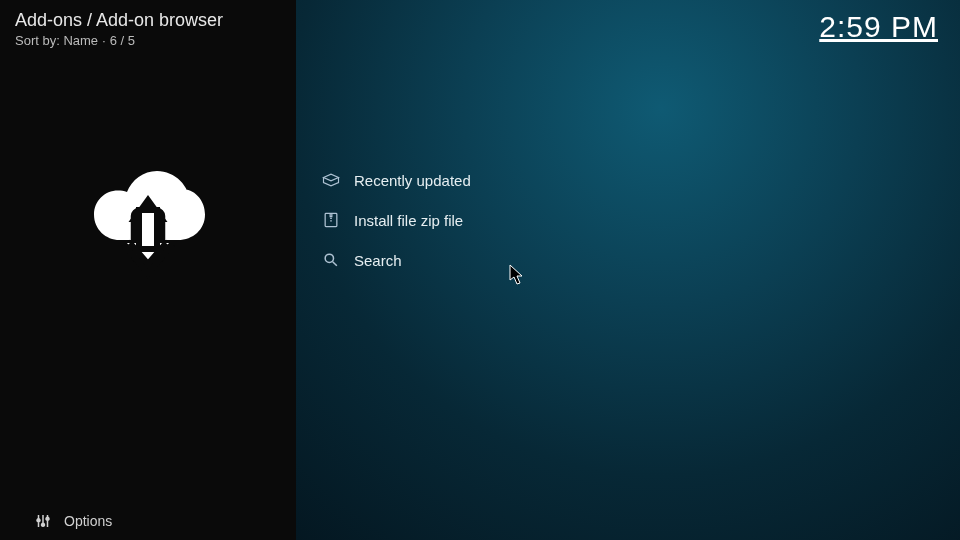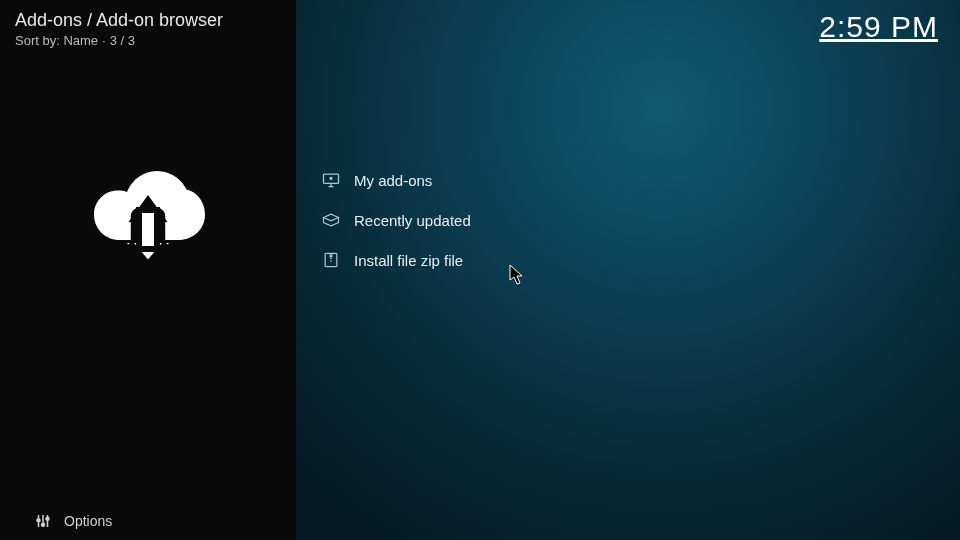--- a/index.html
+++ b/index.html
@@ -109,21 +109,21 @@
 </style>
 </head>
 <body>
 
 <div class="sidebar">
   <div class="breadcrumb">Add-ons / Add-on browser</div>
   <div class="sort-line">
     <span>Sort by:</span>
     <span>Name</span>
     <span> · </span>
-    <span>3 / 3</span>
+    <span>6 / 5</span>
   </div>
 
   <div class="side-icon-wrap">
     <span class="side-icon">
       <svg viewBox="0 0 100 100">
         <path fill="#fff" d="M78 44c0-12-10-22-22-22-9 0-17 6-20 14-2-1-4-1-6-1-9 0-16 7-16 16 0 10 8 17 17 17h14V56h-8l13-18 13 18h-8v12h15c10 0 18-7 18-17 0-9-6-16-14-17 2 3 4 6 4 10z"></path>
         <rect x="42" y="50" width="16" height="30" rx="2" fill="none" stroke="#0a0a0a" stroke-width="7"></rect>
         <path fill="none" stroke="#0a0a0a" stroke-width="7" d="M35 70 L50 88 L65 70"></path>
         <rect x="44" y="48" width="12" height="28" fill="#fff"></rect>
         <path fill="#fff" d="M36 70 L50 86 L64 70 Z"></path>
@@ -143,30 +143,20 @@
     </span>
     <span>Options</span>
   </div>
 </div>
 
 <div class="main">
   <div class="clock">2:59 PM</div>
 
   <div class="menu">
 
-    <div class="menu-item">
-      <span class="micon">
-        <svg viewBox="0 0 24 24" fill="none" stroke="#cde" stroke-width="1.6">
-          <rect x="3" y="5" width="18" height="11" rx="1"></rect>
-          <path d="M9 20h6M12 16v4"></path>
-          <circle cx="12" cy="10" r="1.2" fill="#cde"></circle>
-        </svg>
-      </span>
-      <span class="label">My add-ons</span>
-    </div>
 
     <div class="menu-item">
       <span class="micon">
         <svg viewBox="0 0 24 24" fill="none" stroke="#cde" stroke-width="1.4">
           <path d="M3 9l9-4 9 4-9 4-9-4z"></path>
           <path d="M3 9v6l9 4 9-4V9"></path>
         </svg>
       </span>
       <span class="label">Recently updated</span>
     </div>
@@ -175,20 +165,29 @@
     <div class="menu-item">
       <span class="micon">
         <svg viewBox="0 0 24 24" fill="none" stroke="#cde" stroke-width="1.5">
           <rect x="5" y="4" width="14" height="16" rx="1"></rect>
           <path d="M11 4v4h2V4M11 10h2M11 13h2"></path>
         </svg>
       </span>
       <span class="label">Install file zip file</span>
     </div>
 
+    <div class="menu-item">
+      <span class="micon">
+        <svg viewBox="0 0 24 24" fill="none" stroke="#cde" stroke-width="1.8">
+          <circle cx="10" cy="10" r="5"></circle>
+          <path d="M14 14l5 5"></path>
+        </svg>
+      </span>
+      <span class="label">Search</span>
+    </div>
 
   </div>
 
   <div class="cursor" style="left:213px; top:264px;">
     <svg viewBox="0 0 16 22">
       <path fill="#000" stroke="#fff" stroke-width="1" d="M1 1 L1 16 L5 13 L8 20 L11 19 L8 12 L13 12 Z"></path>
     </svg>
   </div>
 </div>
 

